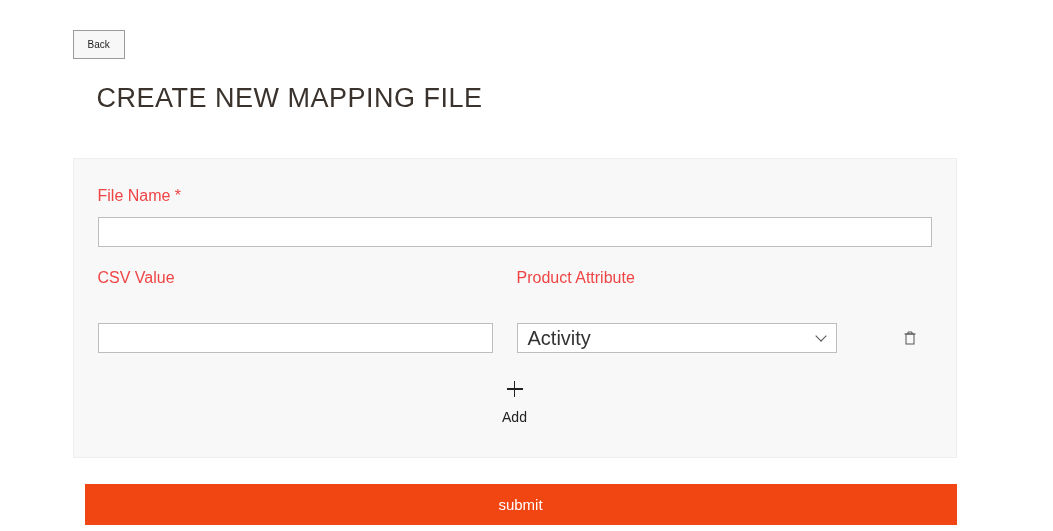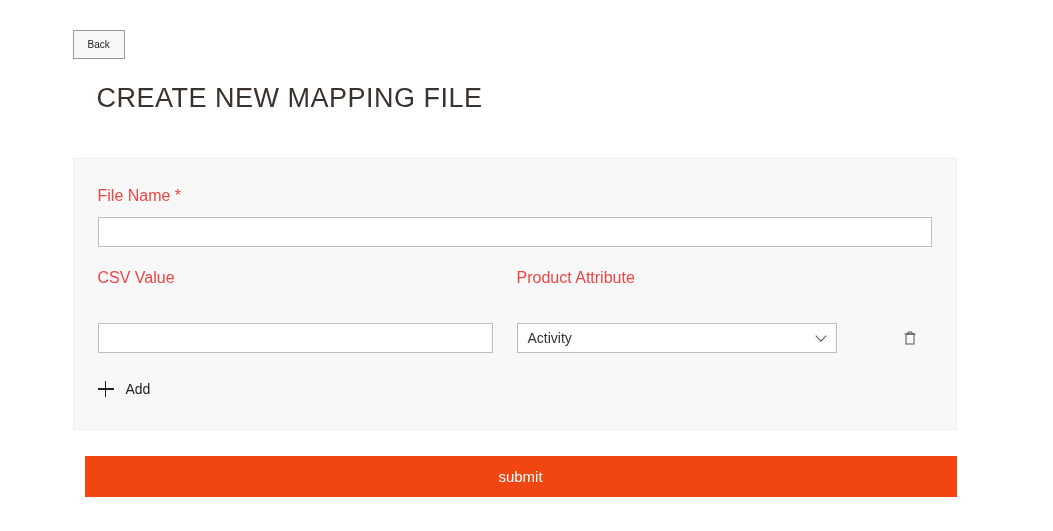--- a/index.html
+++ b/index.html
@@ -89,21 +89,21 @@
       width: 320px;
       height: 30px;
       border: 1px solid #bdbdbd;
       background: #fff;
       display: flex;
       align-items: center;
       padding: 0 10px;
       cursor: pointer;
     }
     .attr-select-text {
-      font-size: 14px;
+      font-size: 20px;
       color: #333;
       flex: 1;
     }
     .chevron-down {
       width: 10px;
       height: 10px;
       position: relative;
     }
     .chevron-down::before {
       content: "";
@@ -129,20 +129,21 @@
     .trash-icon {
       width: 12px;
       height: 14px;
     }
     .add-btn {
       display: flex;
       align-items: center;
       gap: 12px;
       cursor: pointer;
       padding: 4px 0;
+      flex-direction: column;
     }
     .plus-icon {
       width: 16px;
       height: 16px;
       position: relative;
     }
     .plus-icon::before,
     .plus-icon::after {
       content: "";
       position: absolute;

